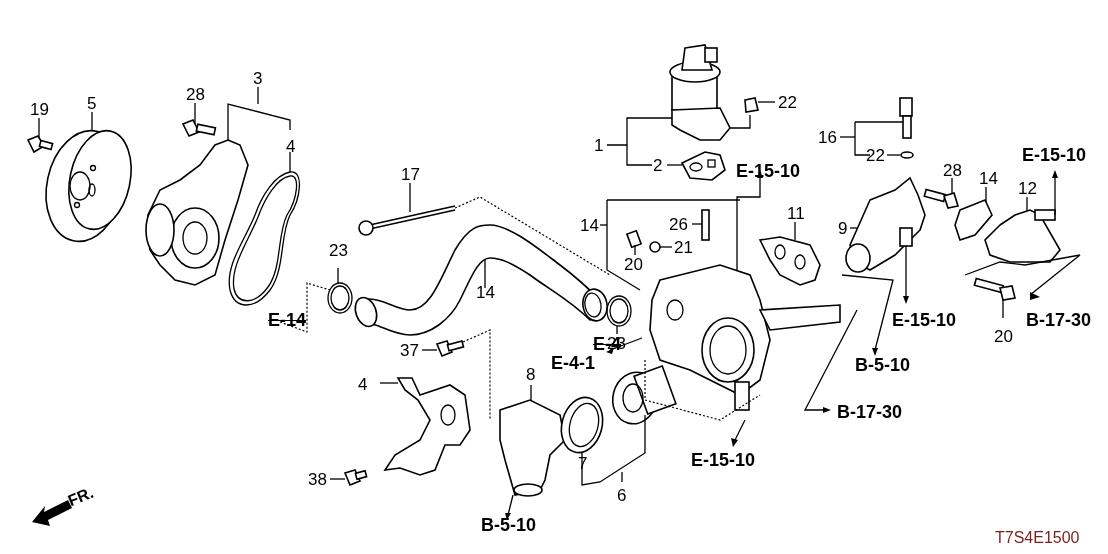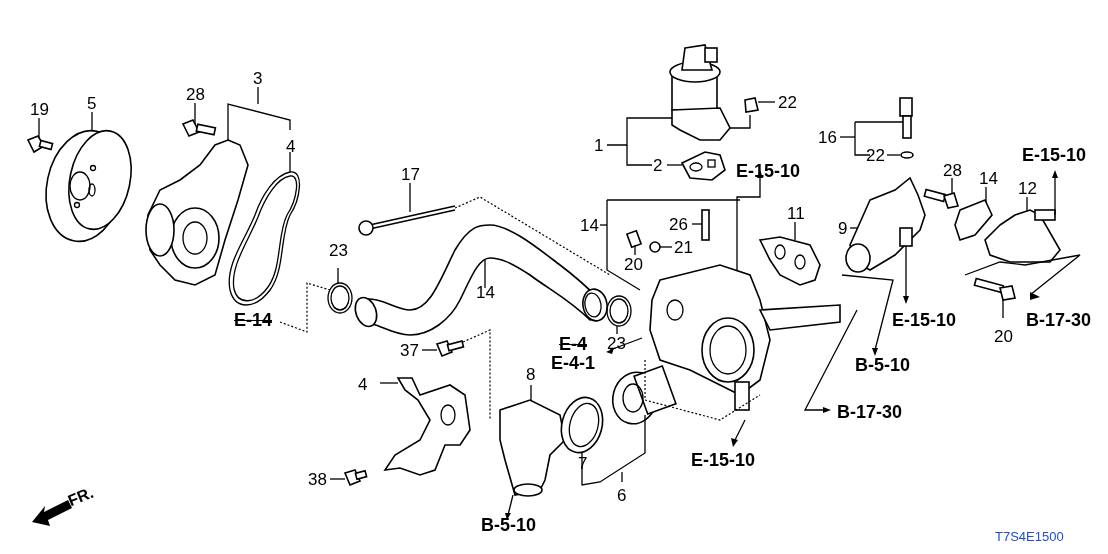--- a/index.html
+++ b/index.html
@@ -1,21 +1,21 @@
 <!DOCTYPE html>
 <html><head>
 <meta charset="utf-8">
 <style>
   html,body{margin:0;padding:0;background:#fff;}
   body{width:1108px;height:554px;overflow:hidden;position:relative;font-family:"Liberation Sans",sans-serif;color:#000;}
   #diagram{position:absolute;left:0;top:0;width:1108px;height:554px;}
   .num{position:absolute;font-family:"Liberation Sans",sans-serif;font-size:17px;line-height:17px;color:#000;white-space:nowrap;}
   .ref{position:absolute;font-family:"Liberation Sans",sans-serif;font-weight:bold;font-size:18px;line-height:18px;color:#000;white-space:nowrap;cursor:pointer;}
-  .ref.strike{text-decoration:line-through;}
-  .code{position:absolute;font-family:"Liberation Sans",sans-serif;font-size:13px;color:#1d4ed8;}
+  .ref.strike{text-decoration:line-through;margin-left:34px;}
+  .code{position:absolute;font-family:"Liberation Sans",sans-serif;font-size:16px;color:#7f1d1d;}
   .fr-text{position:absolute;left:68px;top:488px;font-weight:bold;font-size:16px;transform:rotate(-22deg);}
   svg .ln{stroke:#000;stroke-width:1.3;fill:none;}
   svg .pt{stroke:#000;stroke-width:1.6;fill:#fff;}
   svg .dash{stroke:#000;stroke-width:1.2;fill:none;stroke-dasharray:2 2;}
 </style>
 </head>
 <body>
 
 <svg id="diagram" viewBox="0 0 1108 554" xmlns="http://www.w3.org/2000/svg">
 

